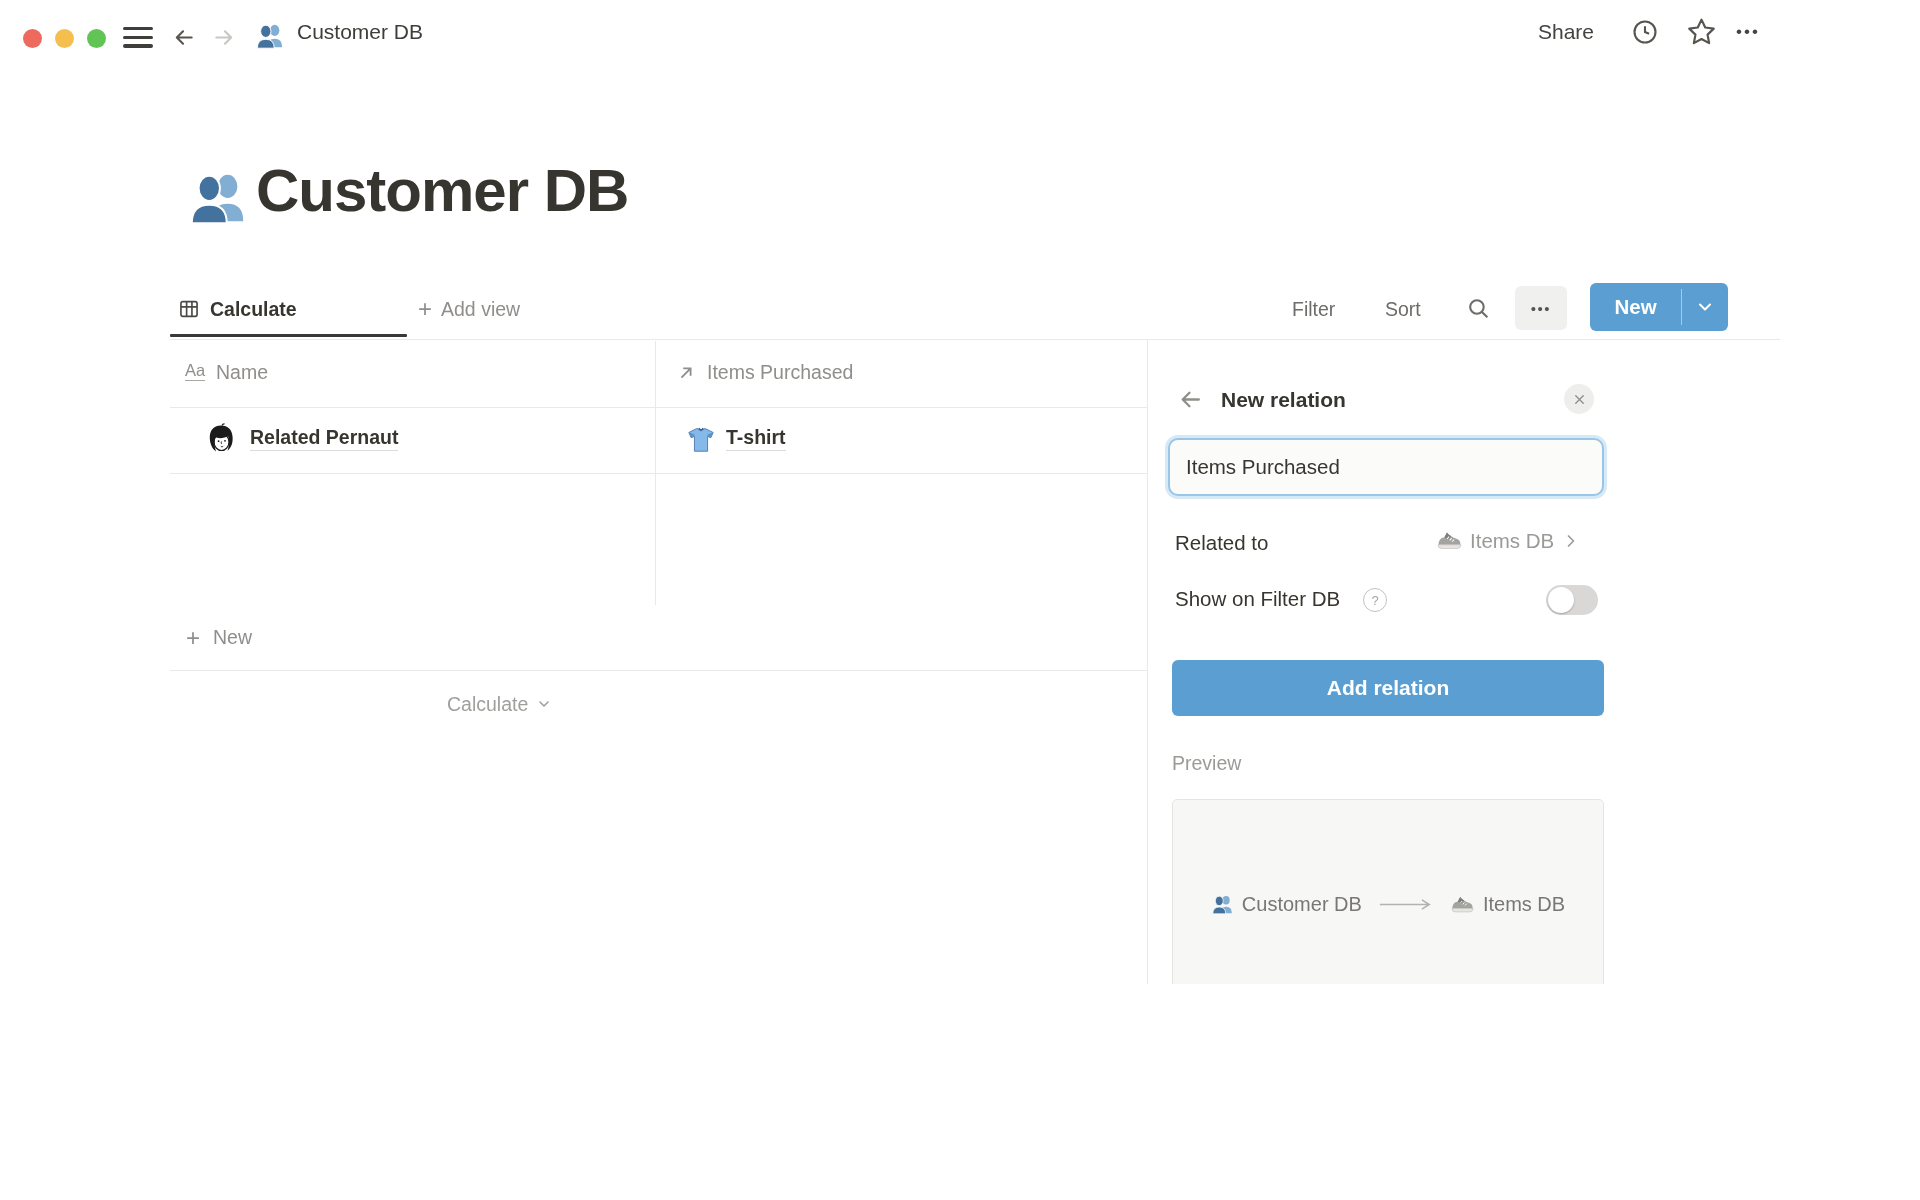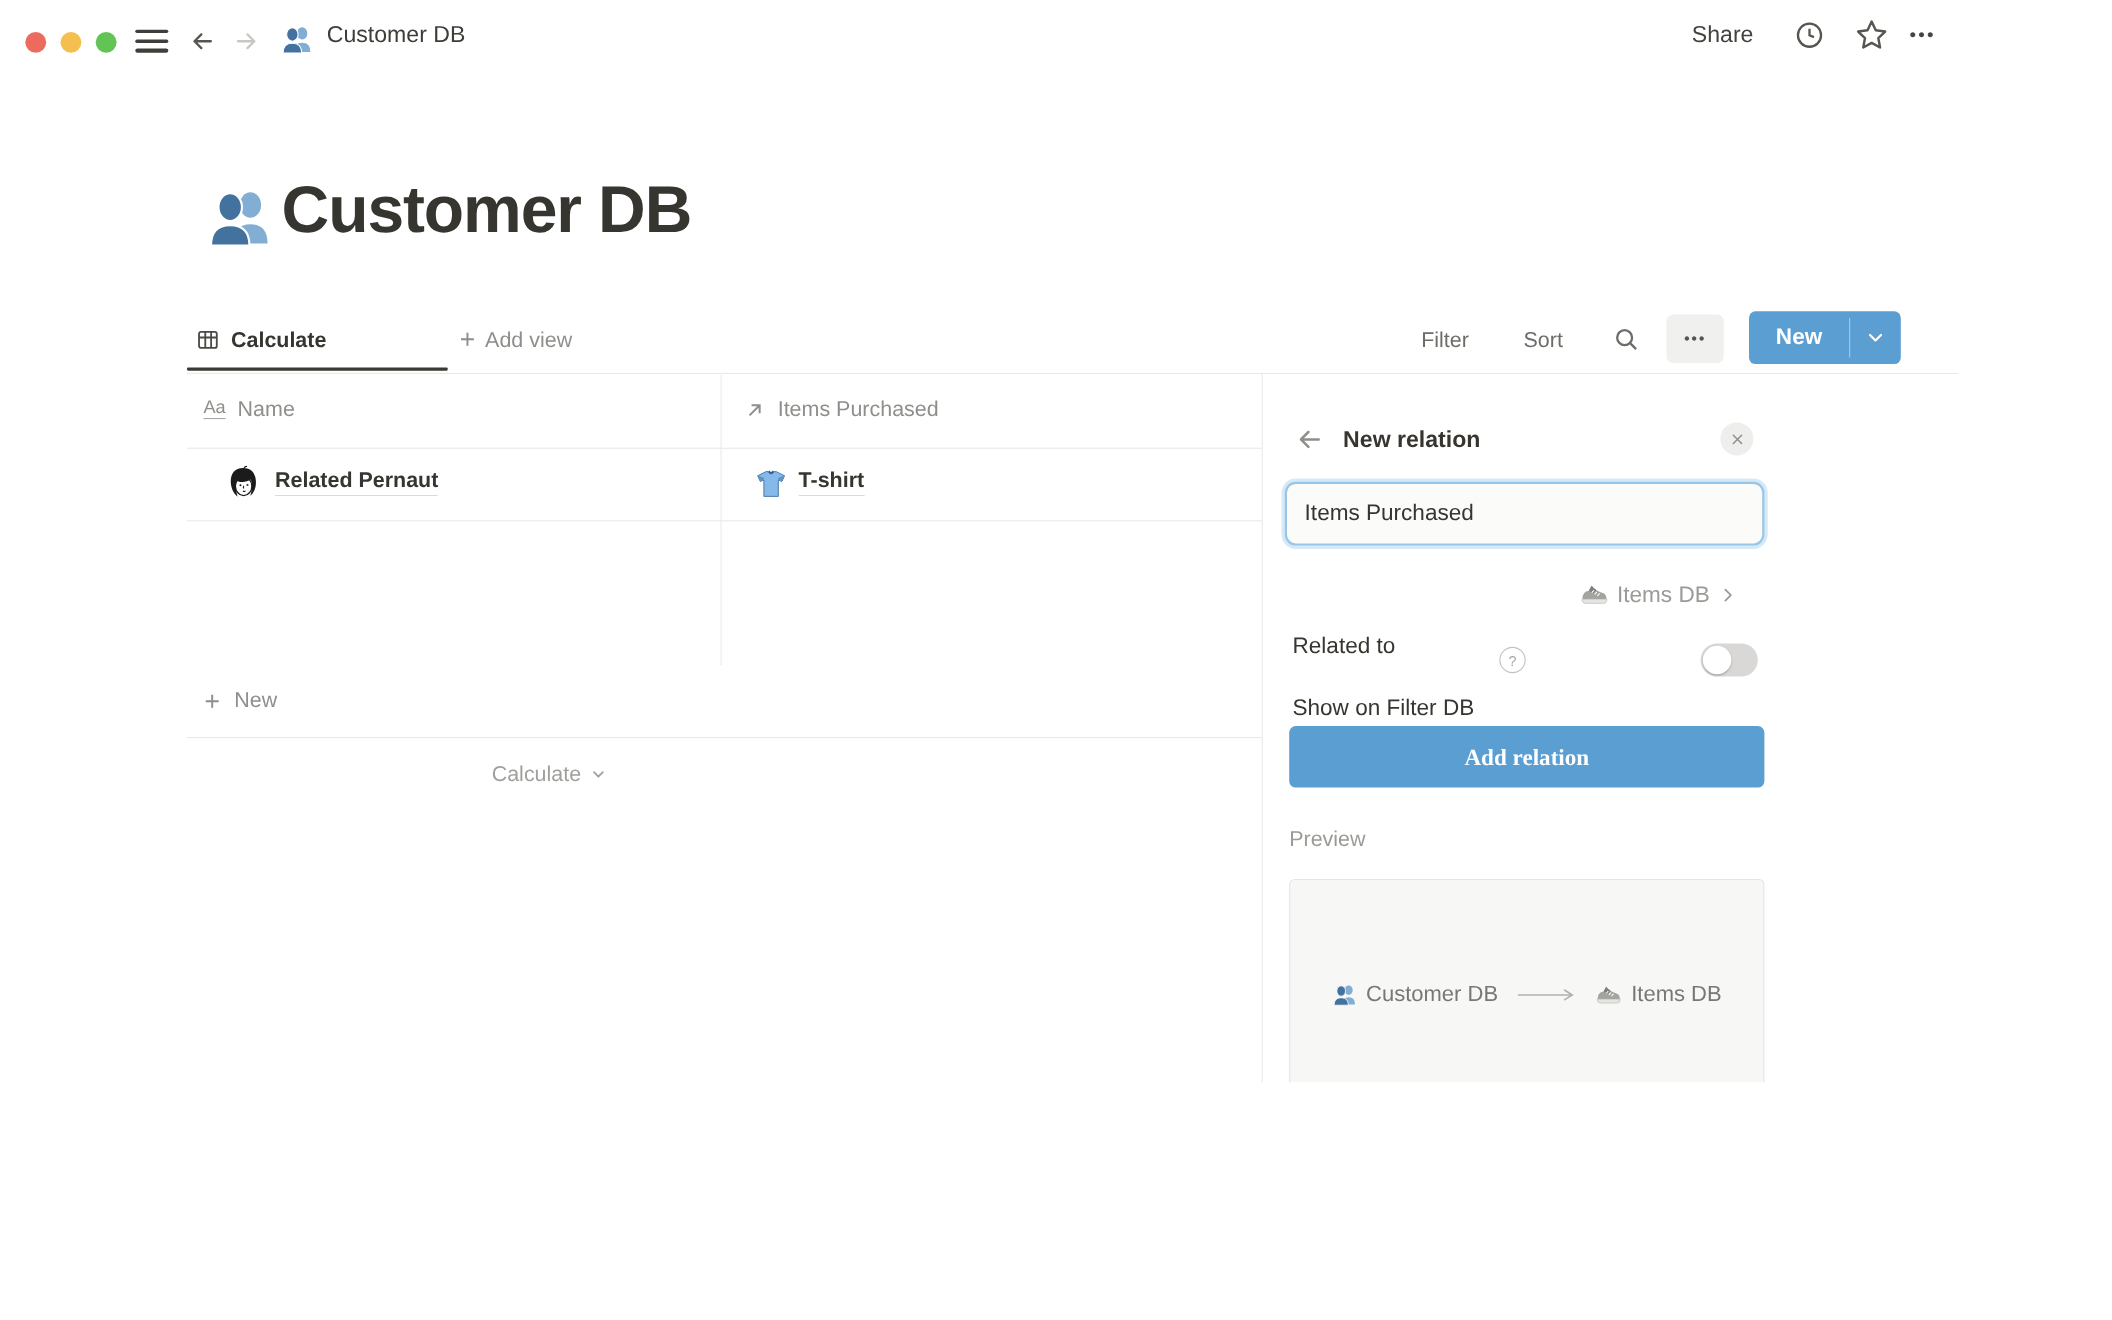--- a/index.html
+++ b/index.html
@@ -74,33 +74,33 @@
   .panel-div{left:1147px;top:340px;width:1px;height:860px;background:#e9e9e7;}
   .p-back{left:1178px;top:387px;width:25px;height:25px;cursor:pointer;}
   .p-title{left:1221px;top:375px;height:50px;display:flex;align-items:center;
            font-size:21px;font-weight:700;color:#37352f;}
   .p-close{left:1564px;top:384px;width:30px;height:30px;border-radius:50%;background:#eeeeec;
            display:flex;align-items:center;justify-content:center;cursor:pointer;}
   .panel-input{left:1168px;top:438px;width:436px;height:58px;box-sizing:border-box;
                background:#fbfbfa;border:2px solid #99c5e6;box-shadow:0 0 0 3px #d6e9f6;
                border-radius:10px;padding:0 16px;font-size:20.5px;color:#37352f;outline:none;
                font-family:inherit;position:absolute;}
-  .p-row-label{font-size:20.5px;color:#37352f;margin-top:45px;}
+  .p-row-label{font-size:20.5px;color:#37352f;}
   .rel-value{left:1436px;top:527px;display:flex;align-items:center;gap:7px;cursor:pointer;}
   .rel-value .val{font-size:20.5px;color:#9b9a97;}
   .help{left:1363px;top:588px;width:24px;height:24px;border:1.6px solid #c3c2bf;border-radius:50%;
         box-sizing:border-box;display:flex;align-items:center;justify-content:center;
         font-size:13px;color:#a5a4a1;}
   .toggle{left:1546px;top:585px;width:52px;height:30px;border-radius:15px;background:#d9d8d6;
           cursor:pointer;}
   .knob{position:absolute;left:2px;top:2px;width:26px;height:26px;border-radius:50%;background:#fff;
         box-shadow:0 1px 2px rgba(0,0,0,0.25);}
   .add-btn{left:1172px;top:660px;width:432px;height:56px;background:#5b9fd2;border-radius:6px;
            display:flex;align-items:center;justify-content:center;color:#fff;font-size:21px;
-           font-weight:700;cursor:pointer;font-family:Liberation Serif, serif;}
+           font-weight:700;cursor:pointer;}
   .preview-lbl{left:1172px;top:752px;font-size:19.5px;color:#9b9a97;}
   .preview-card{left:1172px;top:799px;width:432px;height:211px;background:#f7f7f5;
                 border:1px solid #e6e5e2;border-radius:5px;box-sizing:border-box;
                 display:flex;align-items:center;justify-content:center;gap:16px;}
   .pc-group{display:flex;align-items:center;gap:8px;}
   .pc-text{font-size:20px;color:#787774;}
 </style>
 </head>
 <body>
 

